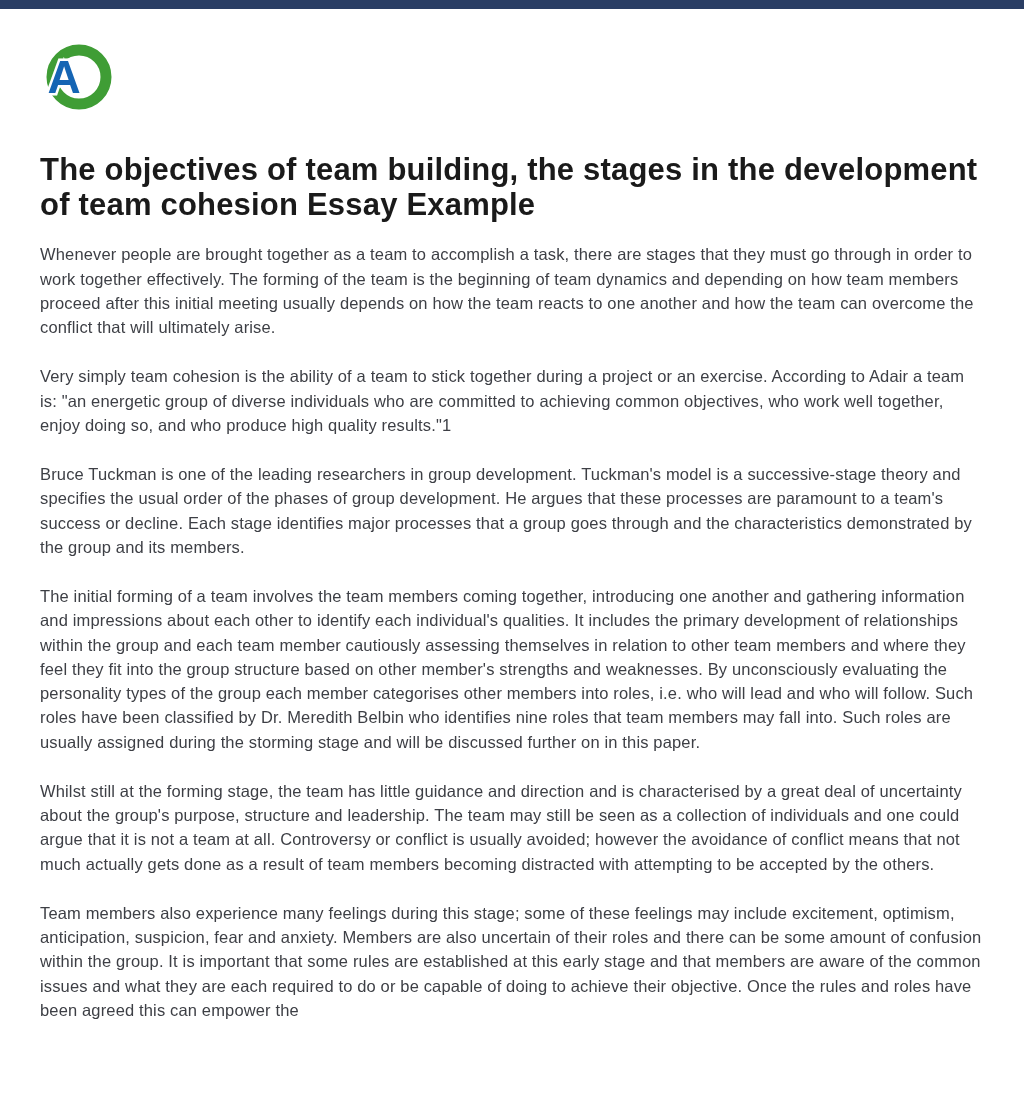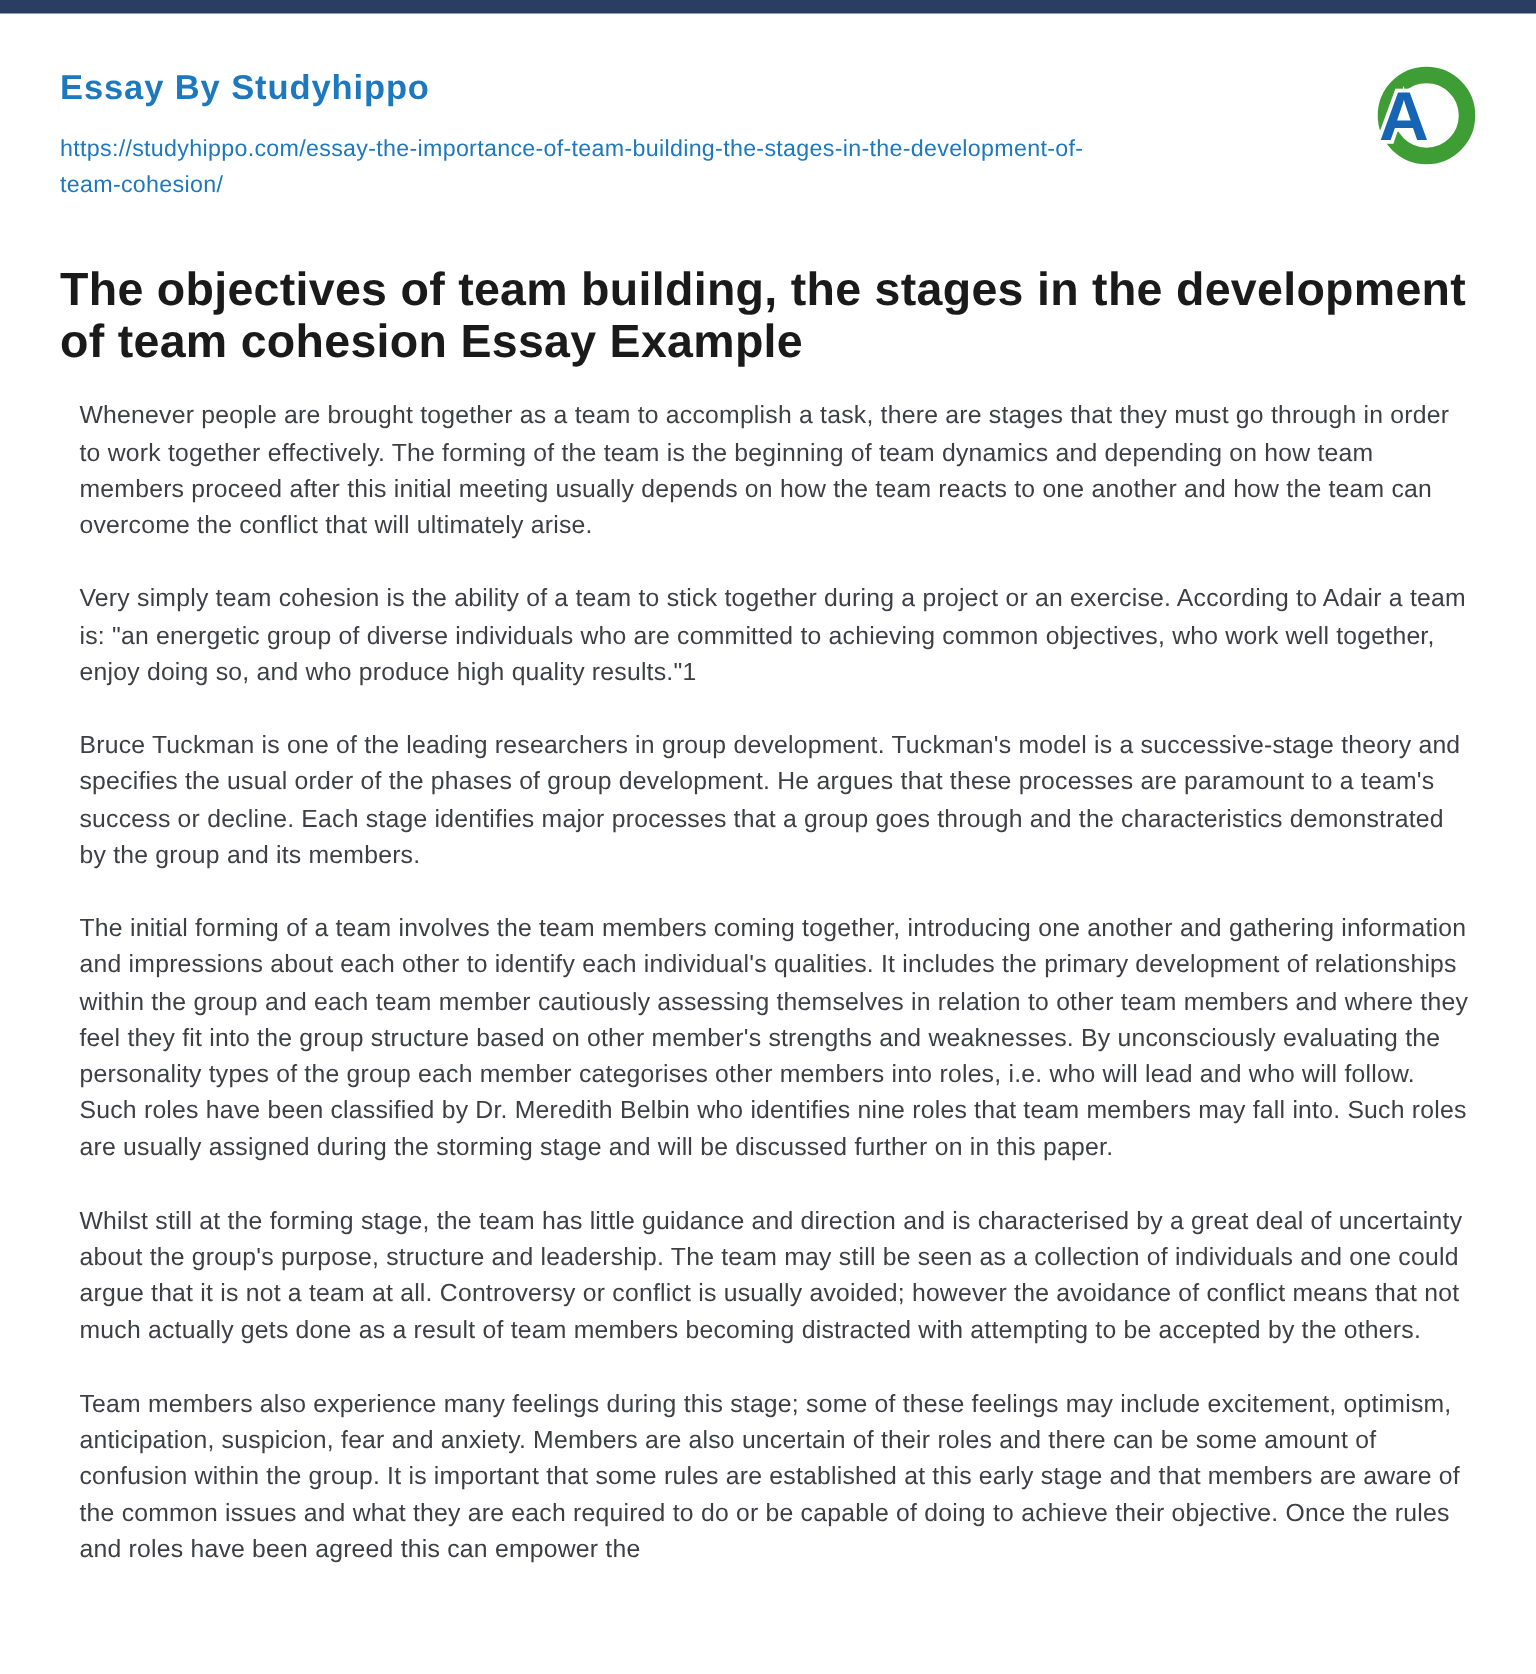--- a/index.html
+++ b/index.html
@@ -53,33 +53,29 @@
     font-weight: 700;
     color: #1a1a1a;
     letter-spacing: 0.2px;
     margin: 34px 0 20px 0;
   }
   .essay-paragraph {
     font-size: 16.5px;
     line-height: 1.47;
     letter-spacing: 0.15px;
     color: #3d3f45;
-    margin: 0 0 25px 13px;
+    margin: 0 0 25px 0;
   }
 </style>
 </head>
 <body>
 
 <div class="top-bar"></div>
 
 <header class="header">
-  <div class="header-left">
-    <a href="#" class="site-title">Essay By Studyhippo</a>
-    <a href="#" class="source-url">https://studyhippo.com/essay-the-importance-of-team-building-the-stages-in-the-development-of-team-cohesion/</a>
-  </div>
   <div class="logo">
     <svg viewBox="0 0 72 72" width="72" height="72">
       <circle cx="39" cy="36" r="27" fill="none" stroke="#3f9d35" stroke-width="11"></circle>
       <text x="24" y="52" font-family="Liberation Sans, sans-serif" font-size="46" font-weight="700" fill="#1565b4" stroke="#ffffff" stroke-width="5" paint-order="stroke" text-anchor="middle">A</text>
     </svg>
   </div>
 </header>
 
 <main>
   <h1 class="page-title">The objectives of team building, the stages in the development of team cohesion Essay Example</h1>

